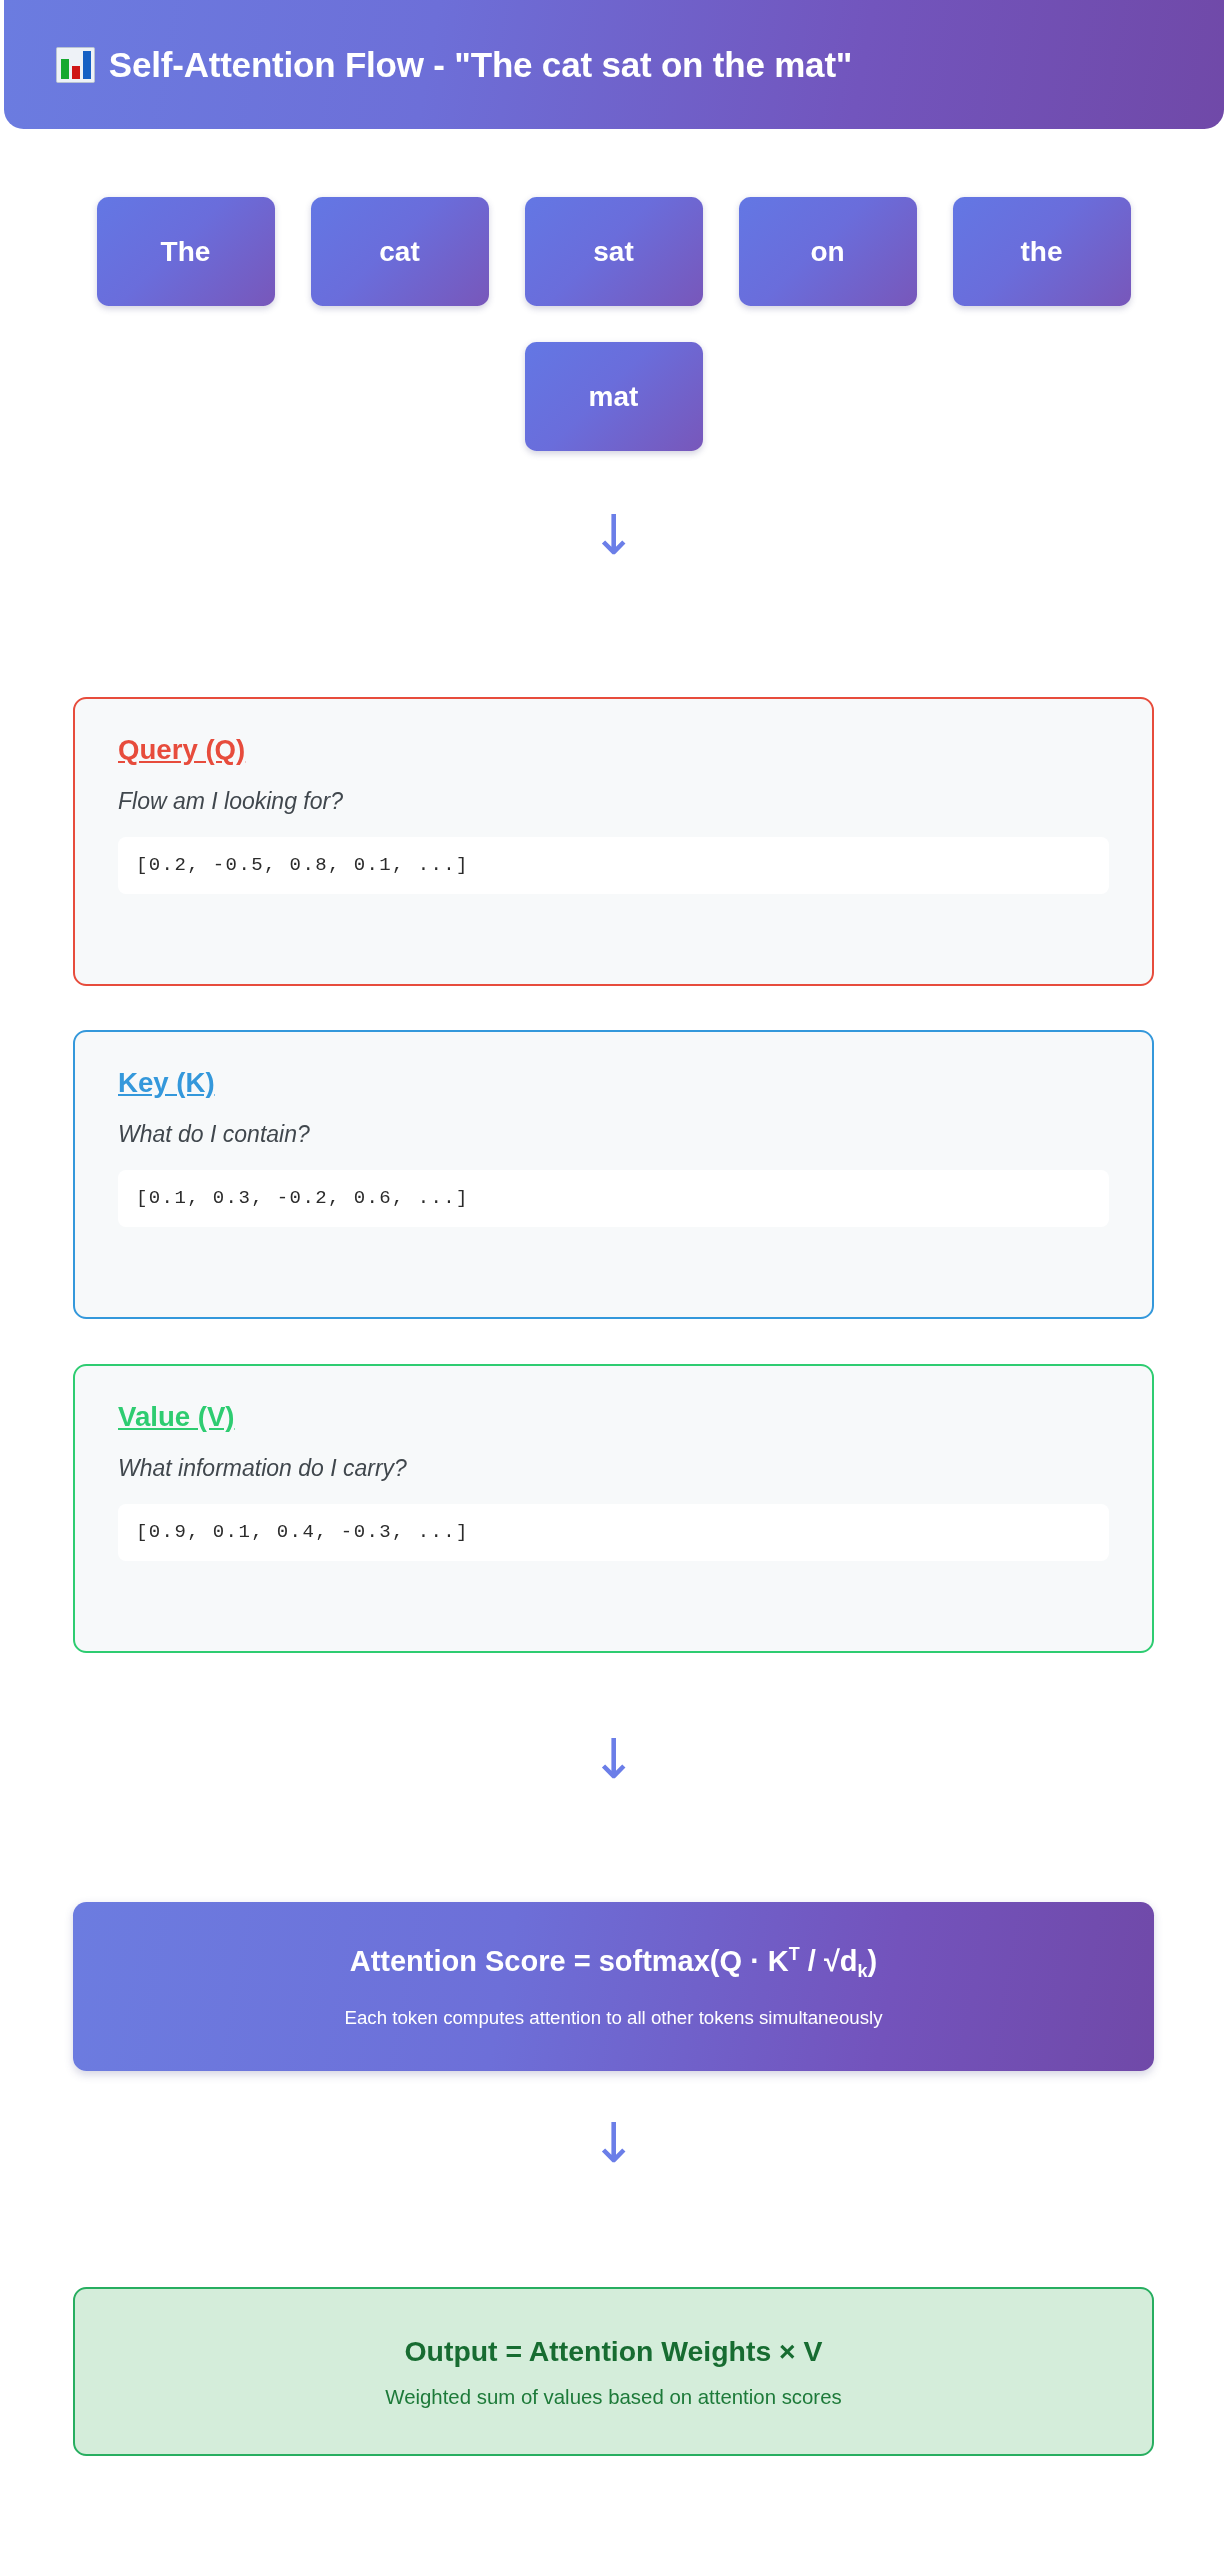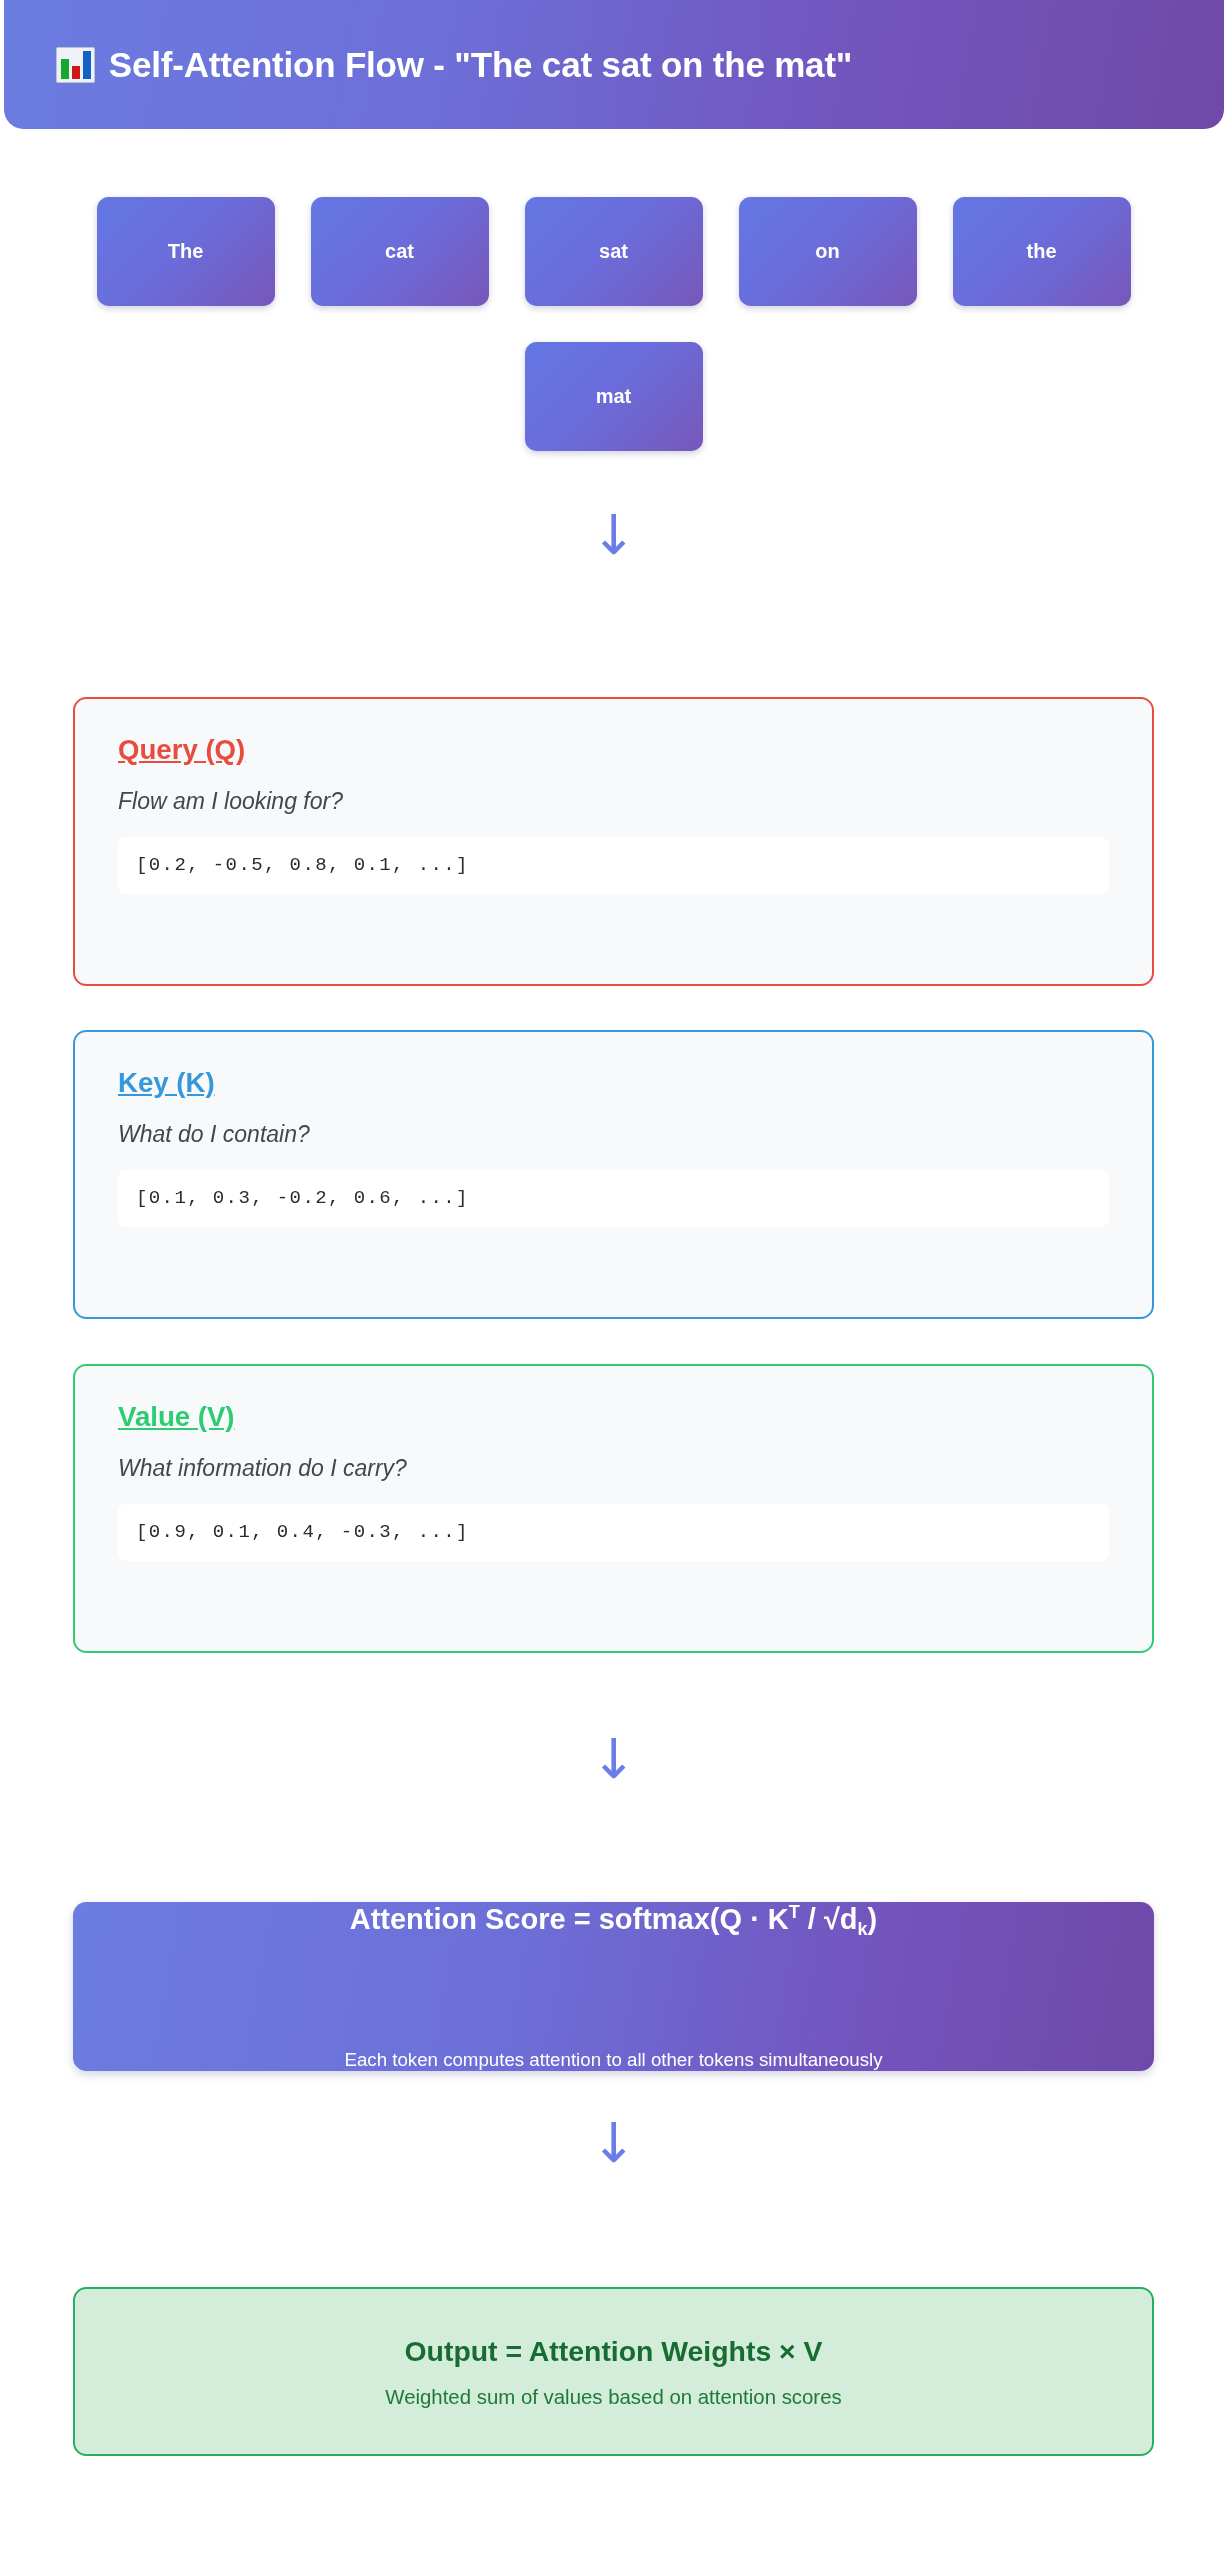--- a/index.html
+++ b/index.html
@@ -64,21 +64,21 @@
     flex-wrap: wrap;
     justify-content: center;
     gap: 36px 36px;
   }
   .token {
     width: 178px;
     height: 109px;
     border-radius: 11.6px;
     background: linear-gradient(135deg, #6377e4 0%, #6a6ddb 45%, #7857ba 100%);
     color: #ffffff;
-    font-size: 20px;
+    font-size: 28px;
     font-weight: bold;
     display: flex;
     align-items: center;
     justify-content: center;
     box-shadow: 0 2.7px 6.2px rgba(60, 60, 120, 0.22);
   }
 
   
   .arrow {
     position: absolute;
@@ -145,21 +145,21 @@
     left: 73px;
     top: 1902px;
     width: 1081px;
     height: 169px;
     border-radius: 13.3px;
     background: linear-gradient(100deg, #6c7ce0 0%, #6d6fd8 40%, #7353bc 75%, #7049a8 100%);
     color: #ffffff;
     display: flex;
     flex-direction: column;
     align-items: center;
-    justify-content: space-between;
+    justify-content: center;
     gap: 24px;
     box-shadow: 0 3.6px 9px rgba(70, 70, 130, 0.22);
   }
   .formula-main {
     font-size: 29px;
     font-weight: bold;
     white-space: nowrap;
   }
   .formula-main sup { font-size: 0.62em; vertical-align: super; }
   .formula-main sub { font-size: 0.62em; vertical-align: sub; }

